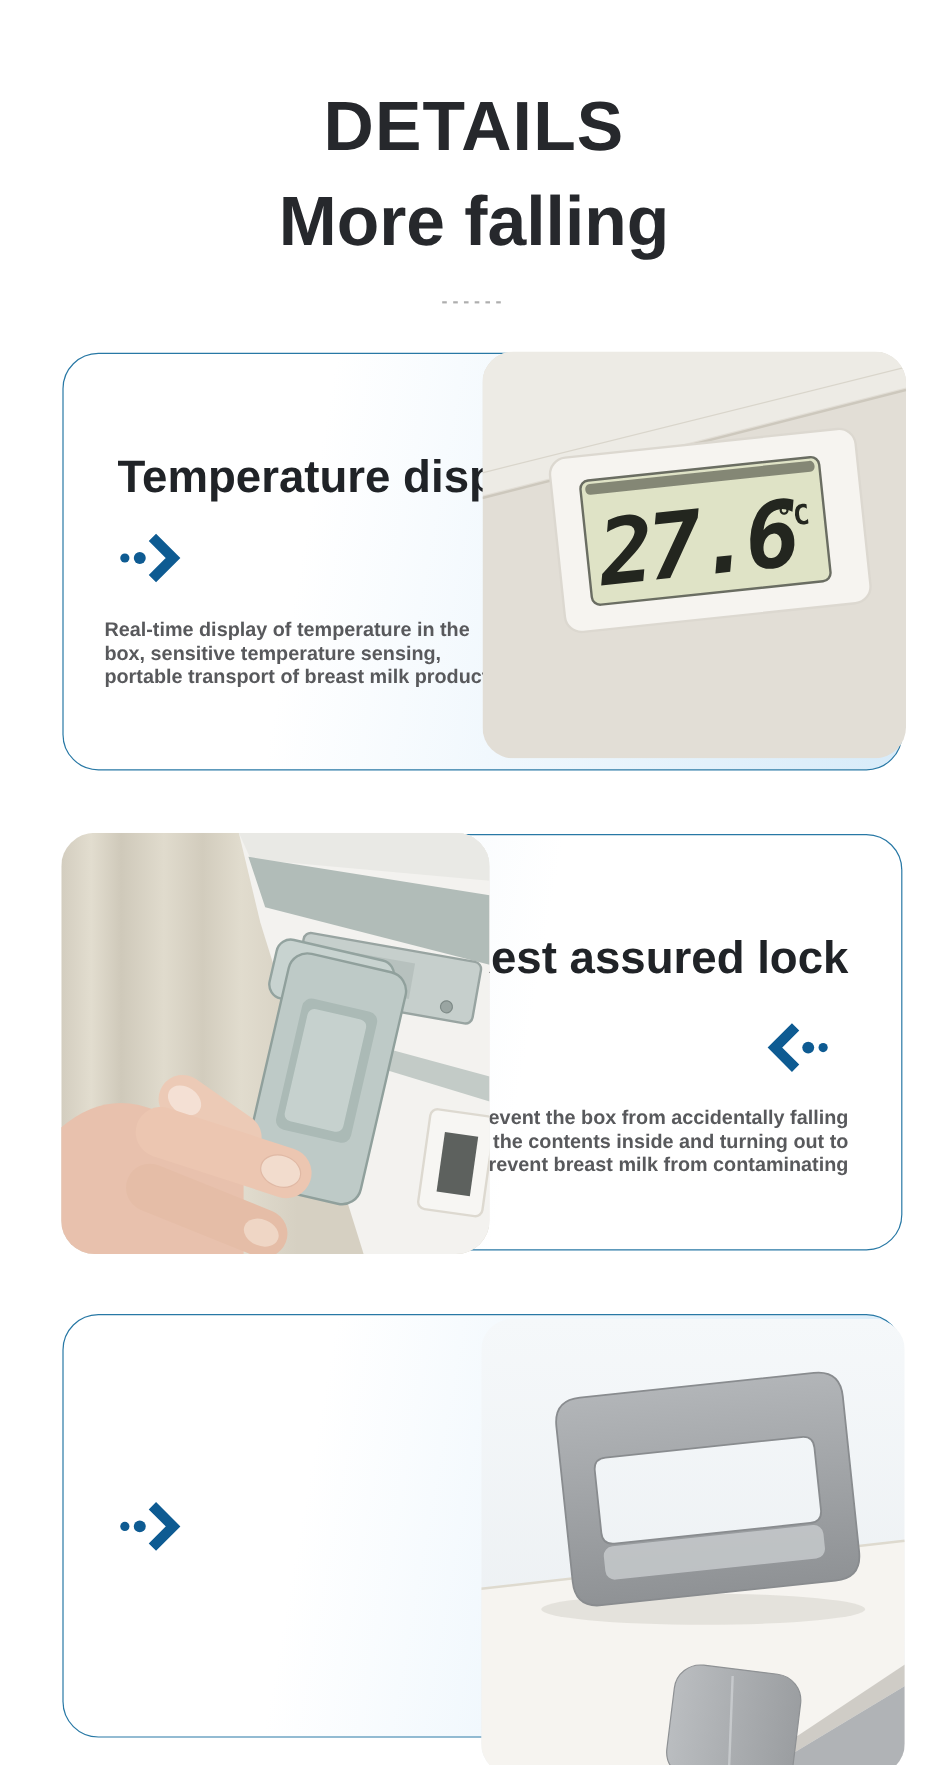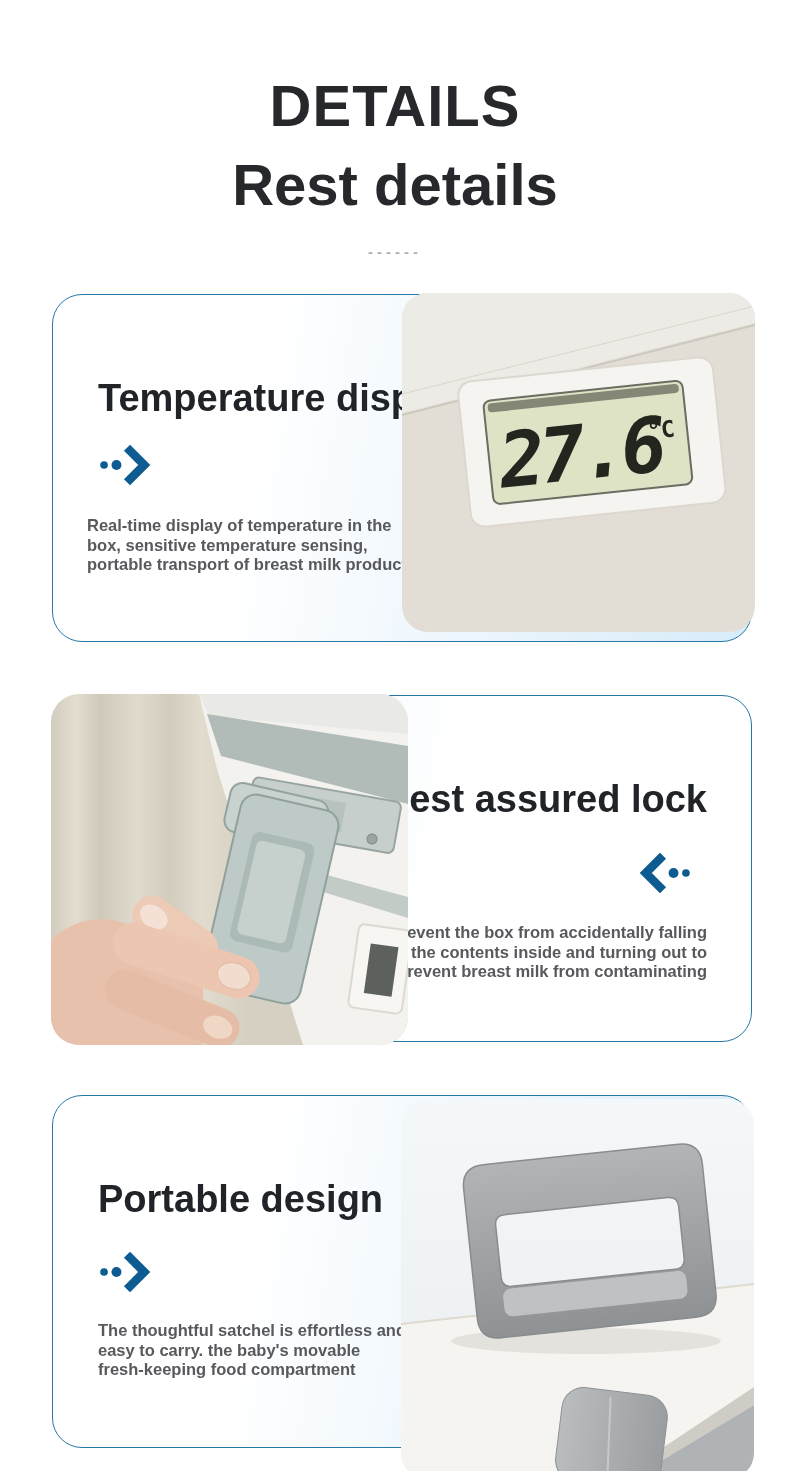--- a/index.html
+++ b/index.html
@@ -57,21 +57,21 @@
   #photo-2{left:-2px;top:-2px;width:357px;height:351px;border-radius:28px;}
   #photo-3{left:394px;top:1099px;width:353px;height:380px;border-radius:26px;z-index:5;}
   .photo svg{display:block;width:100%;height:100%;}
 </style>
 </head>
 <body>
 
 <div id="page">
 
   <div class="hdr-title">DETAILS</div>
-  <div class="hdr-sub">Rest details</div>
+  <div class="hdr-sub">More falling</div>
   <div class="hdr-divider">------</div>
 
   <div class="card grad-right" id="card-1">
     <div class="card-title">Temperature display</div>
 
     <svg class="arrow-icon" viewBox="0 0 62 46">
       <circle cx="7" cy="23" r="4" fill="#0e5b92"></circle>
       <circle cx="20" cy="23" r="5.2" fill="#0e5b92"></circle>
       <polyline points="31,5 49,23 31,41" fill="none" stroke="#0e5b92" stroke-width="9"></polyline>
     </svg>
@@ -163,31 +163,27 @@
           <g transform="rotate(22 120 310)">
             <rect x="52" y="294" width="142" height="40" rx="20" fill="#e5bda7"></rect>
             <ellipse cx="172" cy="314" rx="15" ry="11" fill="#efd6c5"></ellipse>
           </g>
         </g>
       </svg>
     </div>
   </div>
 
   <div class="card grad-right" id="card-3">
-    <div class="card-title">Portable design</div>
 
     <svg class="arrow-icon" viewBox="0 0 62 46">
       <circle cx="7" cy="23" r="4" fill="#0e5b92"></circle>
       <circle cx="20" cy="23" r="5.2" fill="#0e5b92"></circle>
       <polyline points="31,5 49,23 31,41" fill="none" stroke="#0e5b92" stroke-width="9"></polyline>
     </svg>
 
-    <div class="card-desc">The thoughtful satchel is effortless and
-easy to carry. the baby's movable
-fresh-keeping food compartment</div>
   </div>
 
   <div class="photo" id="photo-3">
     <svg viewBox="0 0 353 380">
       <defs>
         <linearGradient id="bg3" x1="0" y1="0" x2="0" y2="1">
           <stop offset="0" stop-color="#f5f8fa"></stop>
             <stop offset="1" stop-color="#e9edf0"></stop>
         </linearGradient>
         <linearGradient id="hgrad" x1="0" y1="0" x2="0" y2="1">

